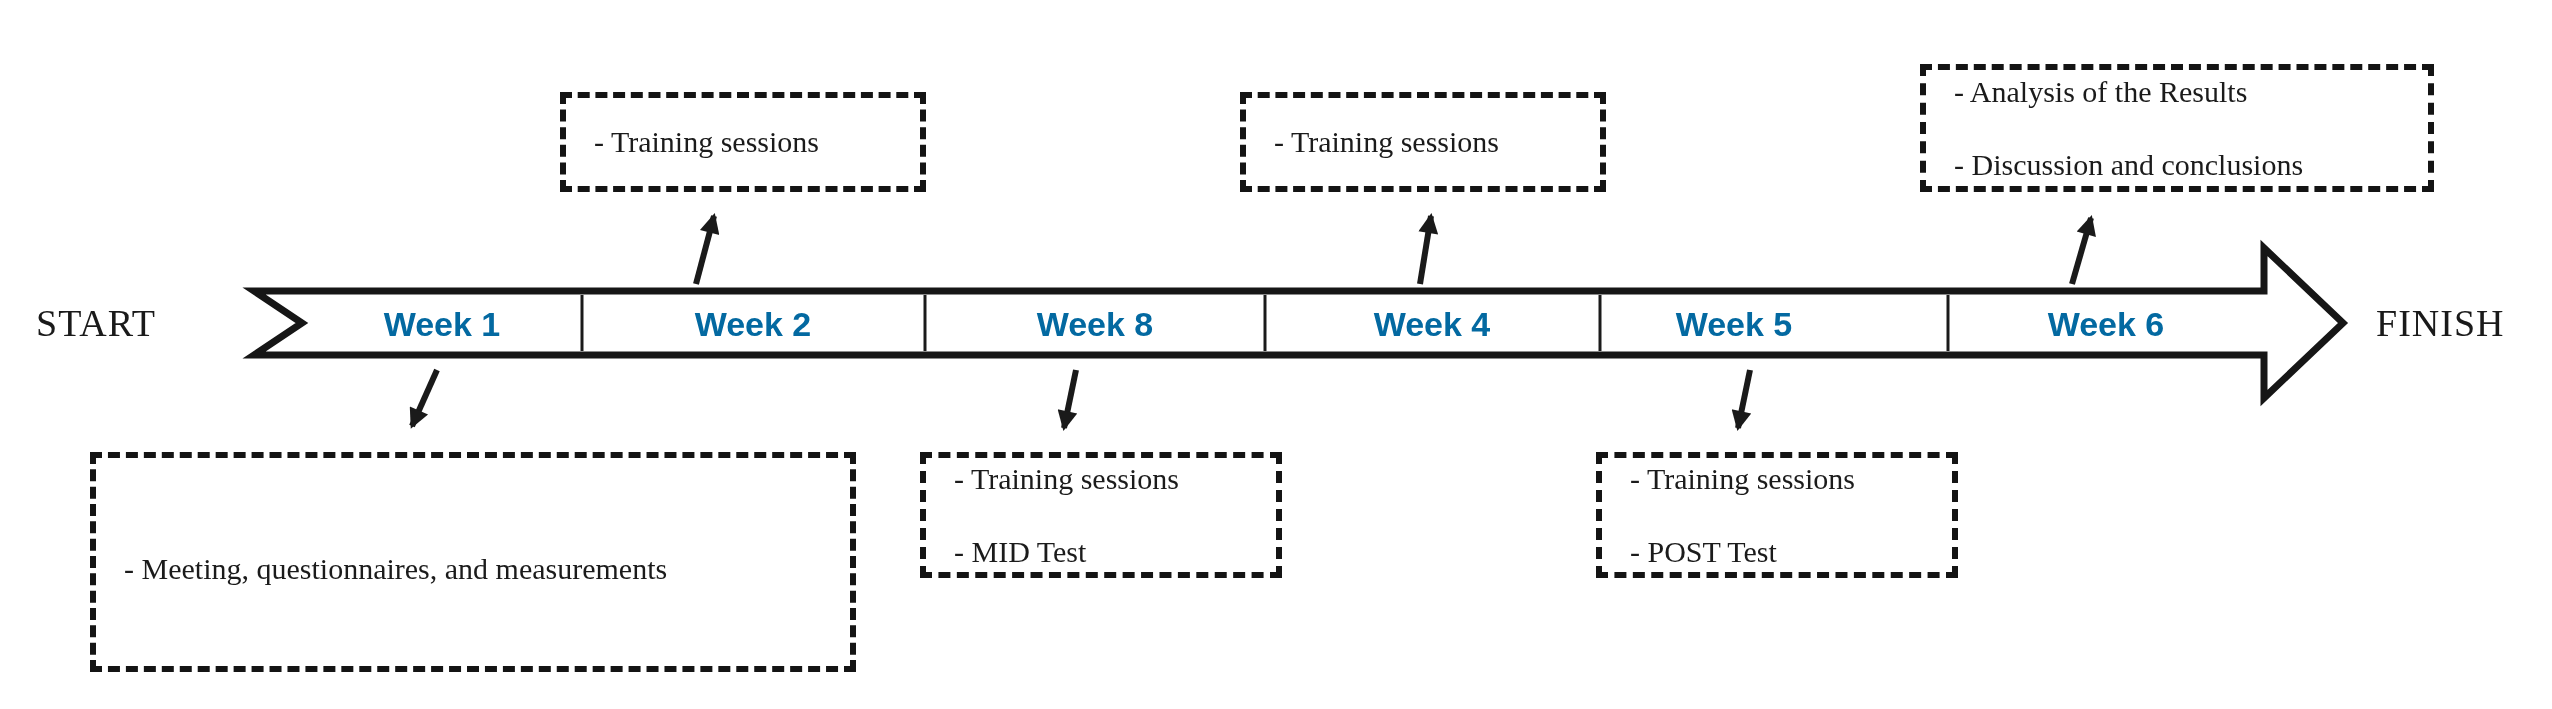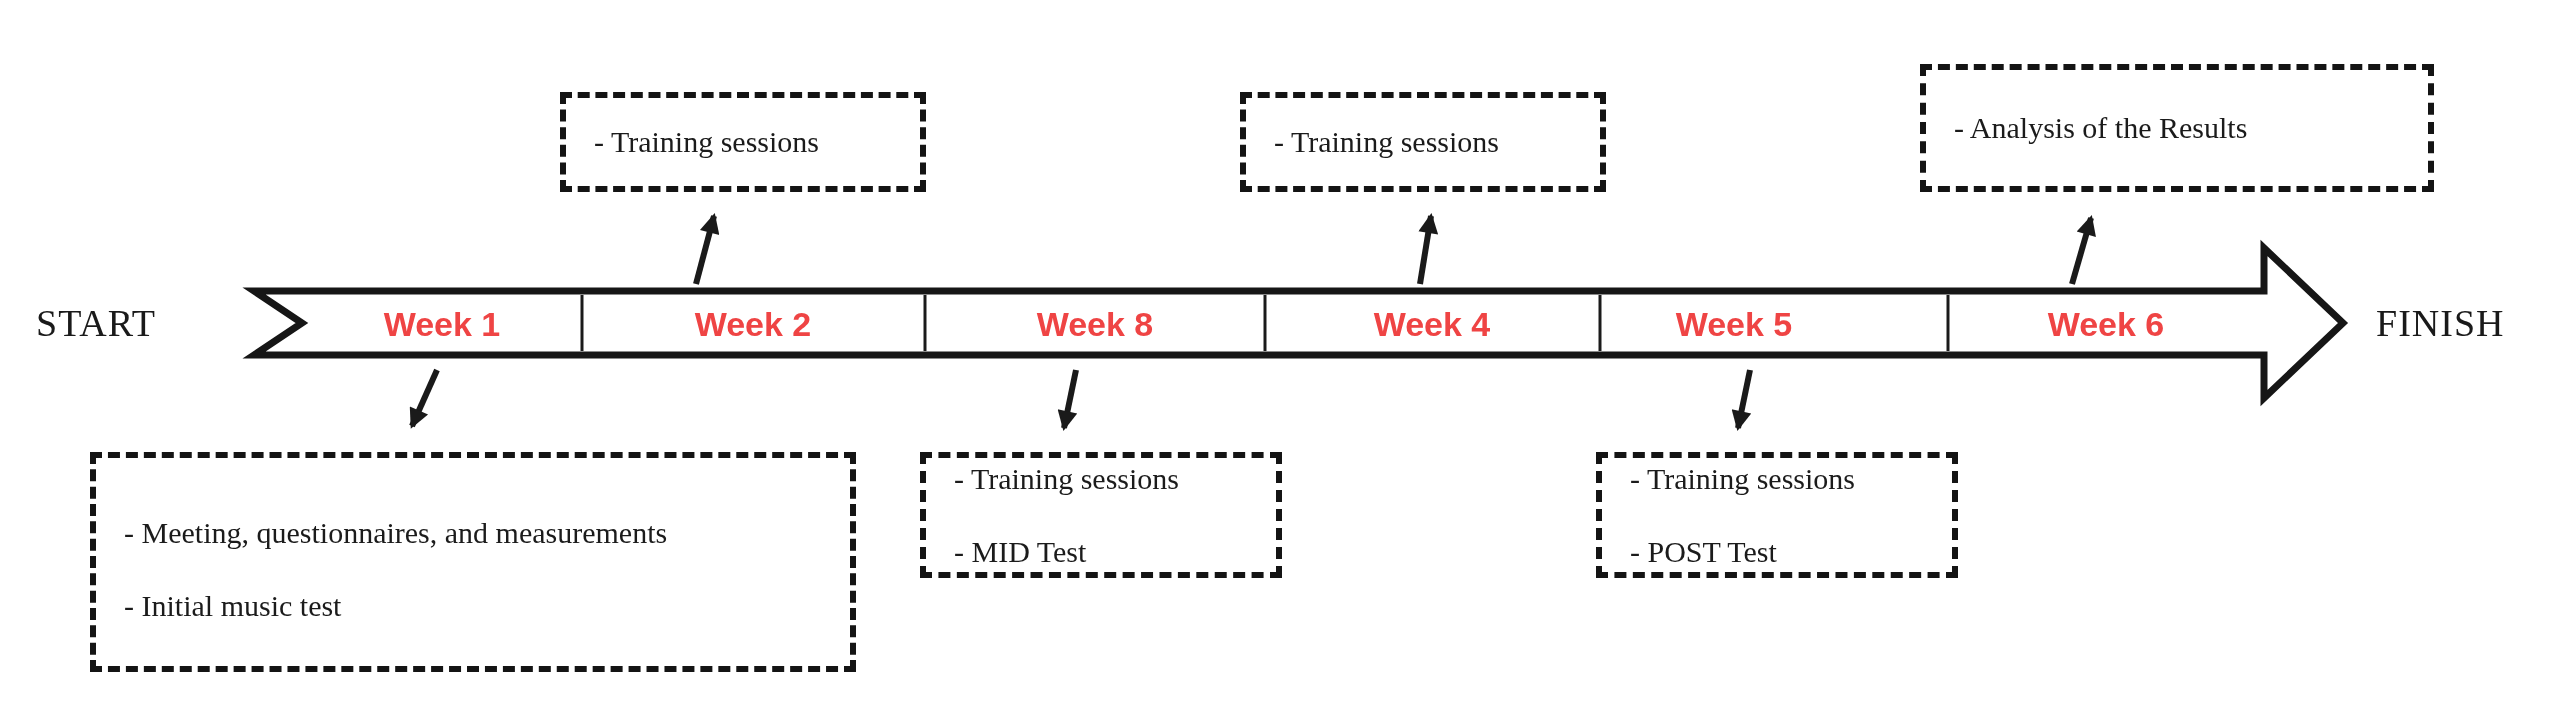--- a/index.html
+++ b/index.html
@@ -15,21 +15,21 @@
   .cap{
     position:absolute;top:324px;transform:translateY(-52%);
     font-size:38px;letter-spacing:1px;color:#1a1a1a;
     font-family:"Liberation Serif", serif;white-space:nowrap;
   }
   .cap.start{left:36px;}
   .cap.finish{left:2368px;margin-left:8px;}
   .week{
     position:absolute;top:325px;transform:translate(-50%,-52%);
     font-family:"Liberation Sans", sans-serif;
-    font-size:34px;font-weight:600;color:#ef4444;white-space:nowrap;
+    font-size:34px;font-weight:600;color:#0369a1;white-space:nowrap;
   }
   .note{
     position:absolute;box-sizing:border-box;
     border:6px dashed #141414;background:#ffffff;
     display:flex;flex-direction:column;justify-content:center;
     padding-left:28px;padding-right:10px;
     font-family:"Liberation Serif", serif;
     font-size:30px;line-height:1.32;color:#1b1b1b;gap:33px;
   }
   .note .nline{white-space:nowrap;}
@@ -83,25 +83,25 @@
   <div class="week" style="left:2106px">Week 6</div>
 
   <div class="note n-w2">
     <div class="nline">- Training sessions</div>
   </div>
   <div class="note n-w4">
     <div class="nline">- Training sessions</div>
   </div>
   <div class="note n-w6">
     <div class="nline">- Analysis of the Results</div>
+    <div class="nline">- Discussion and conclusions</div>
   </div>
 
   <div class="note n-w1">
     <div class="nline">- Meeting, questionnaires, and measurements</div>
-    <div class="nline">- Initial music test</div>
   </div>
   <div class="note n-w3">
     <div class="nline">- Training sessions</div>
     <div class="nline">- MID Test</div>
   </div>
   <div class="note n-w5">
     <div class="nline">- Training sessions</div>
     <div class="nline">- POST Test</div>
   </div>
 

